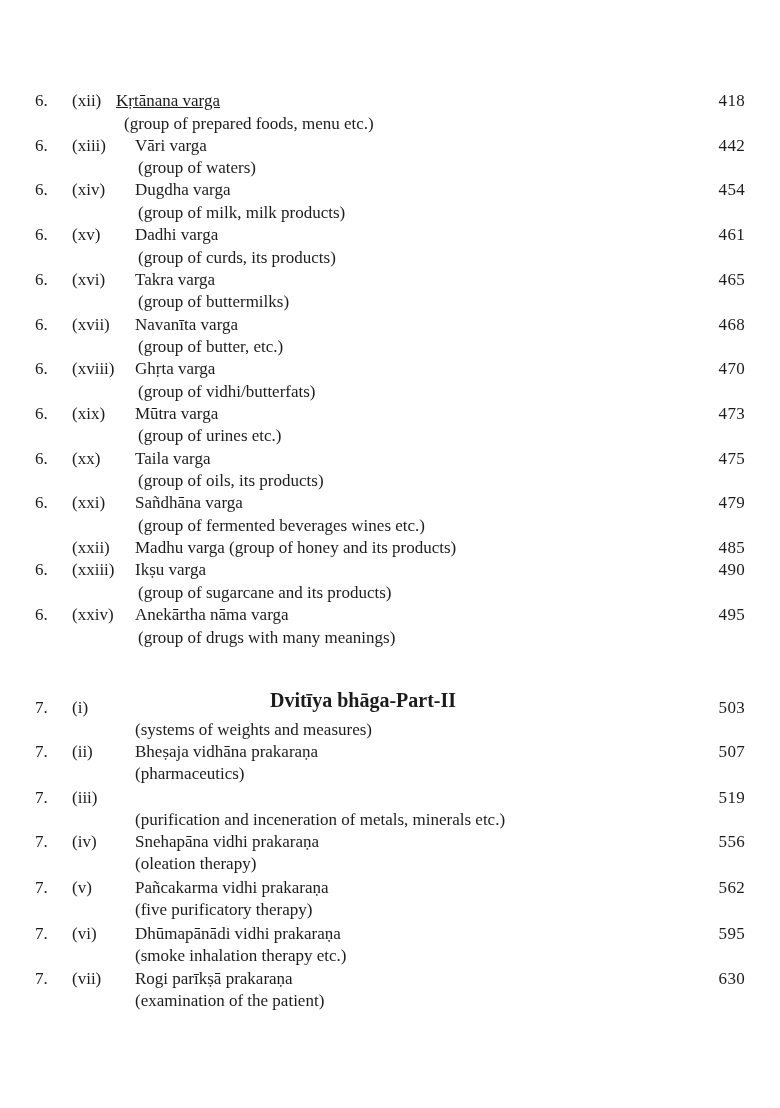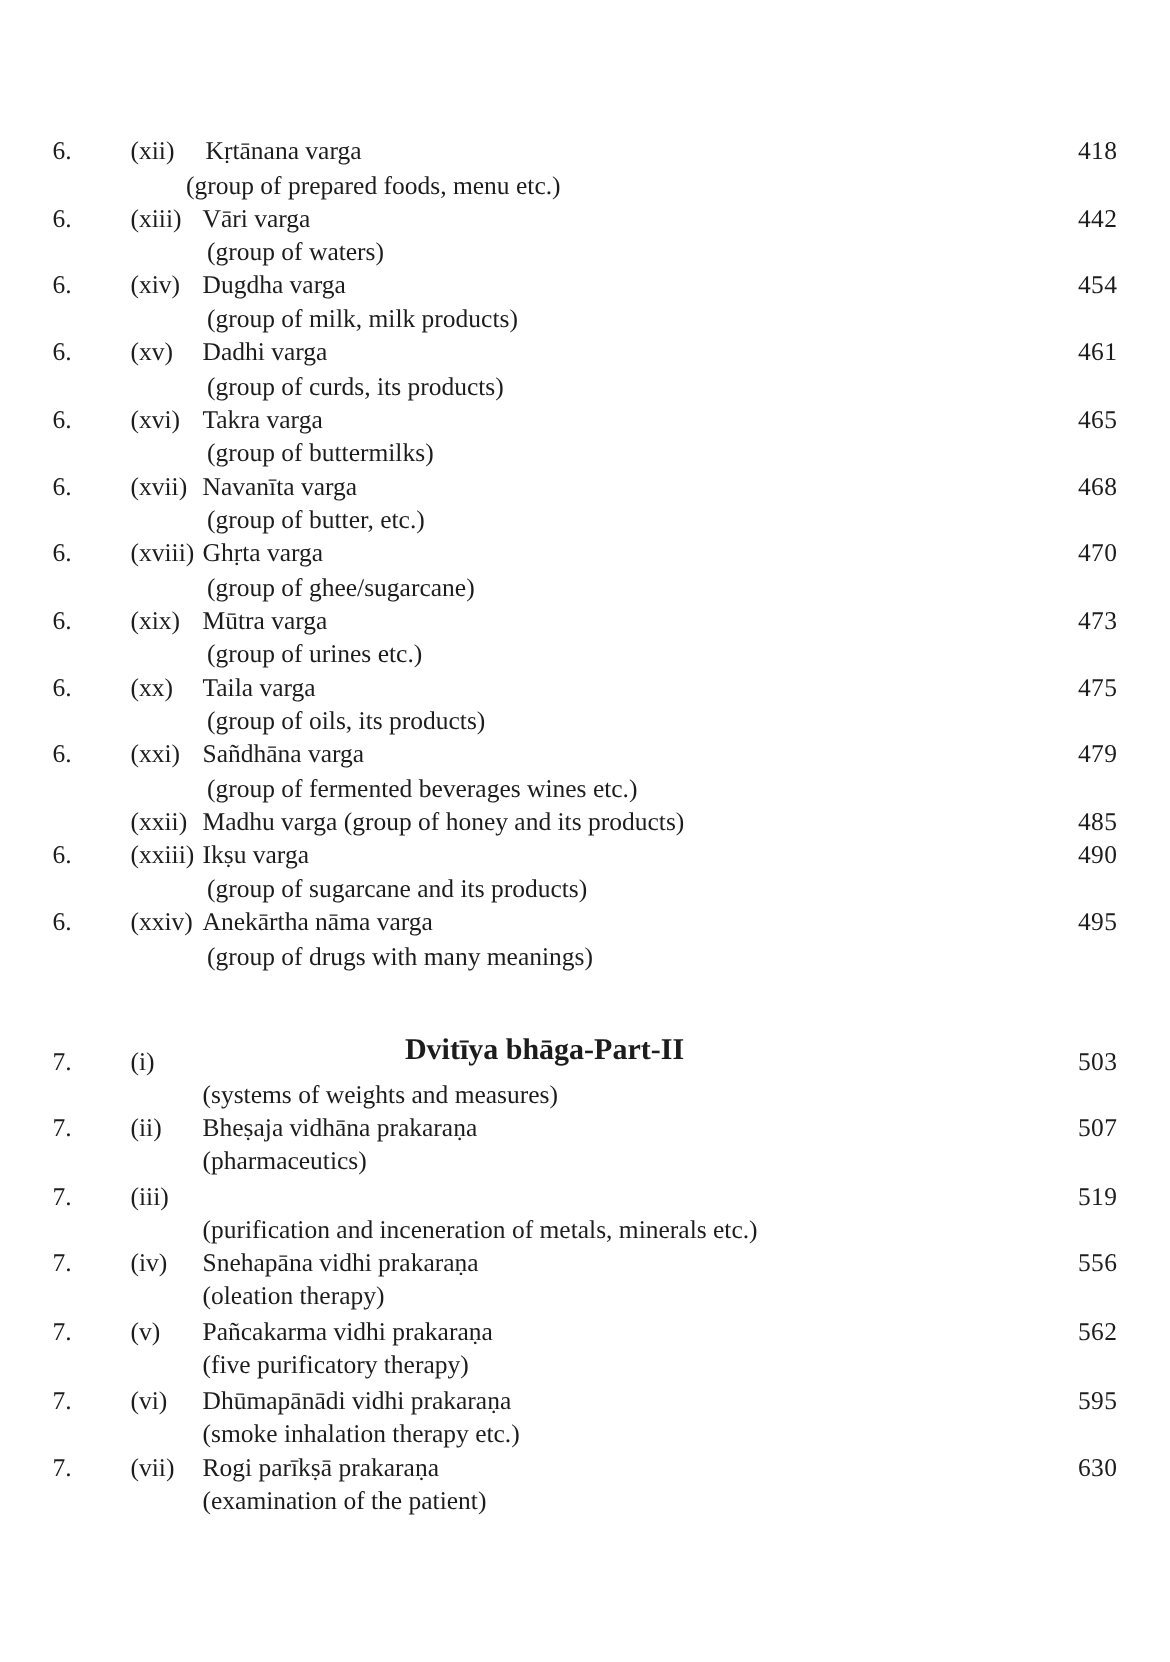--- a/index.html
+++ b/index.html
@@ -31,28 +31,28 @@
       line-height: 22px;
       white-space: nowrap;
     }
     .num {
       position: absolute;
       left: 35px;
     }
     .roman {
       position: absolute;
       left: 72px;
-      margin-left: 15px;
     }
     .title {
       position: absolute;
       left: 135px;
     }
     .title.shift {
-      left: 137px;
+      left: 116px;
+      text-decoration: underline;
     }
     .sub {
       position: absolute;
       left: 138px;
     }
     .sub.shift {
       left: 124px;
     }
     .pg {
       position: absolute;
@@ -140,21 +140,21 @@
       <span class="sub">(group of butter, etc.)</span>
     </div>
 
     <div class="row" style="top:358px">
       <span class="num">6.</span>
       <span class="roman">(xviii)</span>
       <span class="title">Ghṛta varga</span>
       <span class="pg">470</span>
     </div>
     <div class="row" style="top:381px">
-      <span class="sub">(group of ghee/sugarcane)</span>
+      <span class="sub">(group of vidhi/butterfats)</span>
     </div>
 
     <div class="row" style="top:403px">
       <span class="num">6.</span>
       <span class="roman">(xix)</span>
       <span class="title">Mūtra varga</span>
       <span class="pg">473</span>
     </div>
     <div class="row" style="top:425px">
       <span class="sub">(group of urines etc.)</span>

